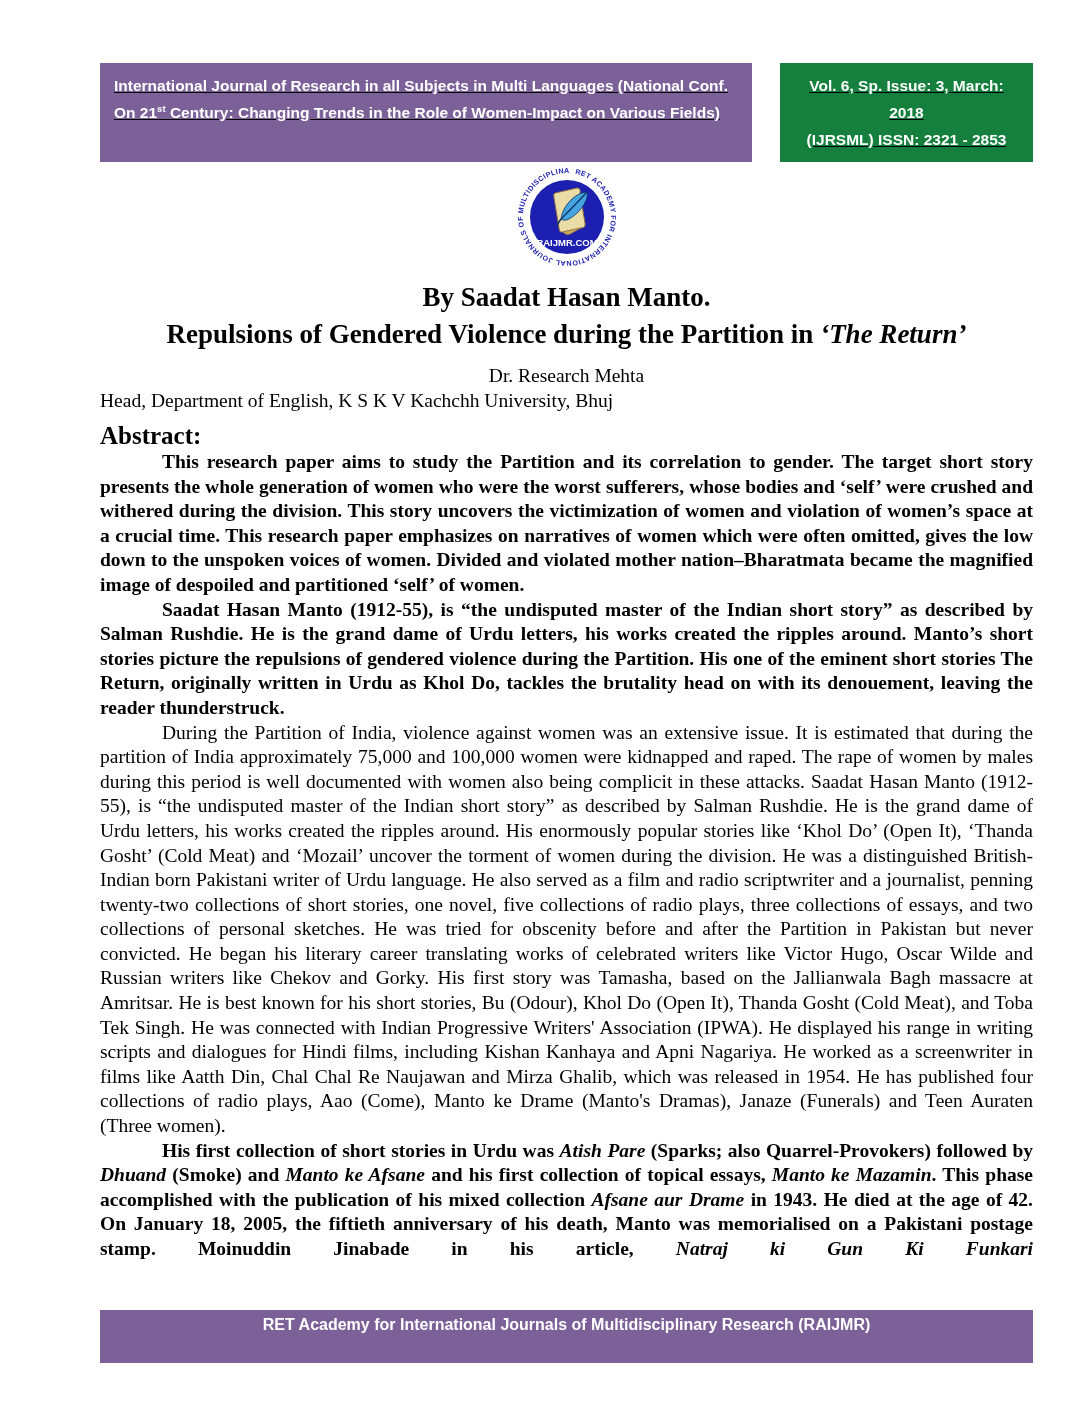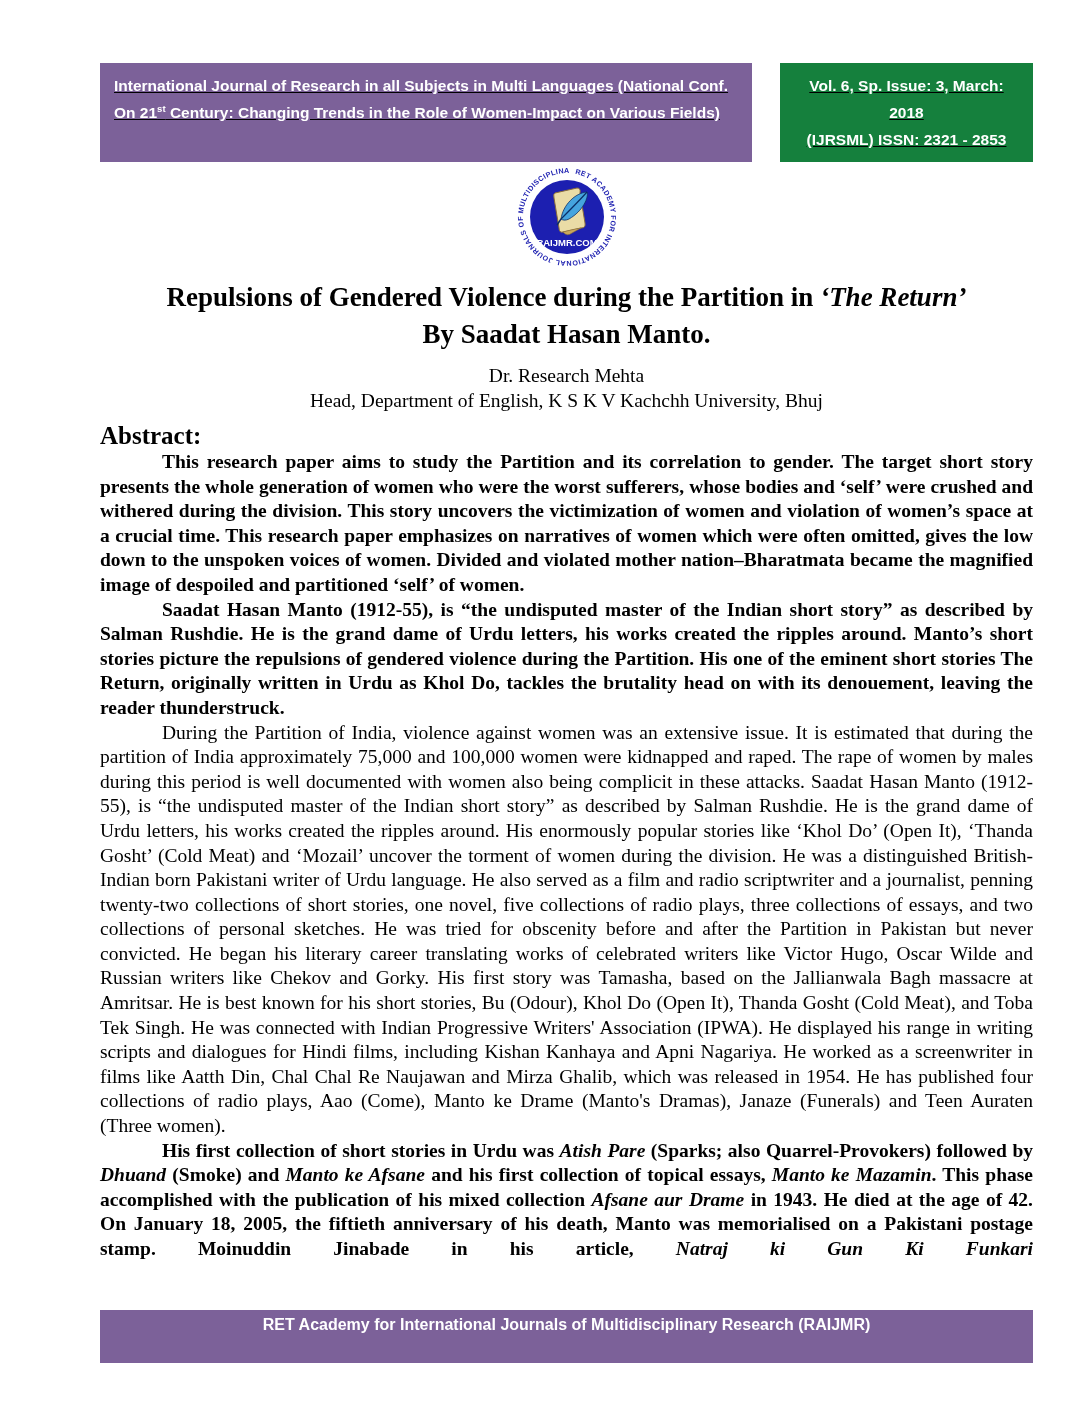--- a/index.html
+++ b/index.html
@@ -54,21 +54,21 @@
 
   
   .article-title {
     text-align: center;
     font-weight: bold;
     font-size: 27px;
     line-height: 37px;
     margin-top: 8px;
   }
   .author-line { text-align: center; font-size: 19.5px; margin-top: 12px; }
-  .affil-line  { text-align: center; font-size: 19.5px; margin-top: 3px; }
+  .affil-line  { text-align: left; font-size: 19.5px; margin-top: 3px; }
 
   
   .section-head {
     font-weight: bold;
     font-size: 25px;
     margin-top: 10px;
   }
   .para {
     font-size: 19.5px;
     line-height: 24.6px;
@@ -143,22 +143,22 @@
           <path d="M44,52 C46,38 58,26 70,25 C72,30 66,44 52,52 C49,53.5 46,53.5 44,52 Z" fill="#45A4DE" stroke="#0b2f66" stroke-width="0.8"></path>
           <path d="M44,52 C52,44 62,34 70,25" fill="none" stroke="#0b2f66" stroke-width="1.2"></path>
           <path d="M44,52 L40,58" stroke="#0b2f66" stroke-width="1.4"></path>
         </g>
 
         <text x="50" y="79" text-anchor="middle" font-family="Liberation Sans, sans-serif" font-size="9.5" font-weight="bold" fill="#ffffff">RAIJMR.COM</text>
       </svg>
     </div>
 
     <div class="article-title">
+      <div>By Saadat Hasan Manto.</div>
       <div><span>Repulsions of Gendered Violence during the Partition in </span><span class="run-i">‘The Return’</span></div>
-      <div>By Saadat Hasan Manto.</div>
     </div>
 
     <div class="author-line">Dr. Research Mehta</div>
     <div class="affil-line">Head, Department of English, K S K V Kachchh University, Bhuj</div>
 
     <div class="section-head">Abstract:</div>
     <p class="para bold-para">This research paper aims to study the Partition and its correlation to gender. The target short story presents the whole generation of women who were the worst sufferers, whose bodies and ‘self’ were crushed and withered during the division. This story uncovers the victimization of women and violation of women’s space at a crucial time. This research paper emphasizes on narratives of women which were often omitted, gives the low down to the unspoken voices of women. Divided and violated mother nation–Bharatmata became the magnified image of despoiled and partitioned ‘self’ of women.</p>
     <p class="para bold-para">Saadat Hasan Manto (1912-55), is “the undisputed master of the Indian short story” as described by Salman Rushdie. He is the grand dame of Urdu letters, his works created the ripples around. Manto’s short stories picture the repulsions of gendered violence during the Partition. His one of the eminent short stories The Return, originally written in Urdu as Khol Do, tackles the brutality head on with its denouement, leaving the reader thunderstruck.</p>
 
 

